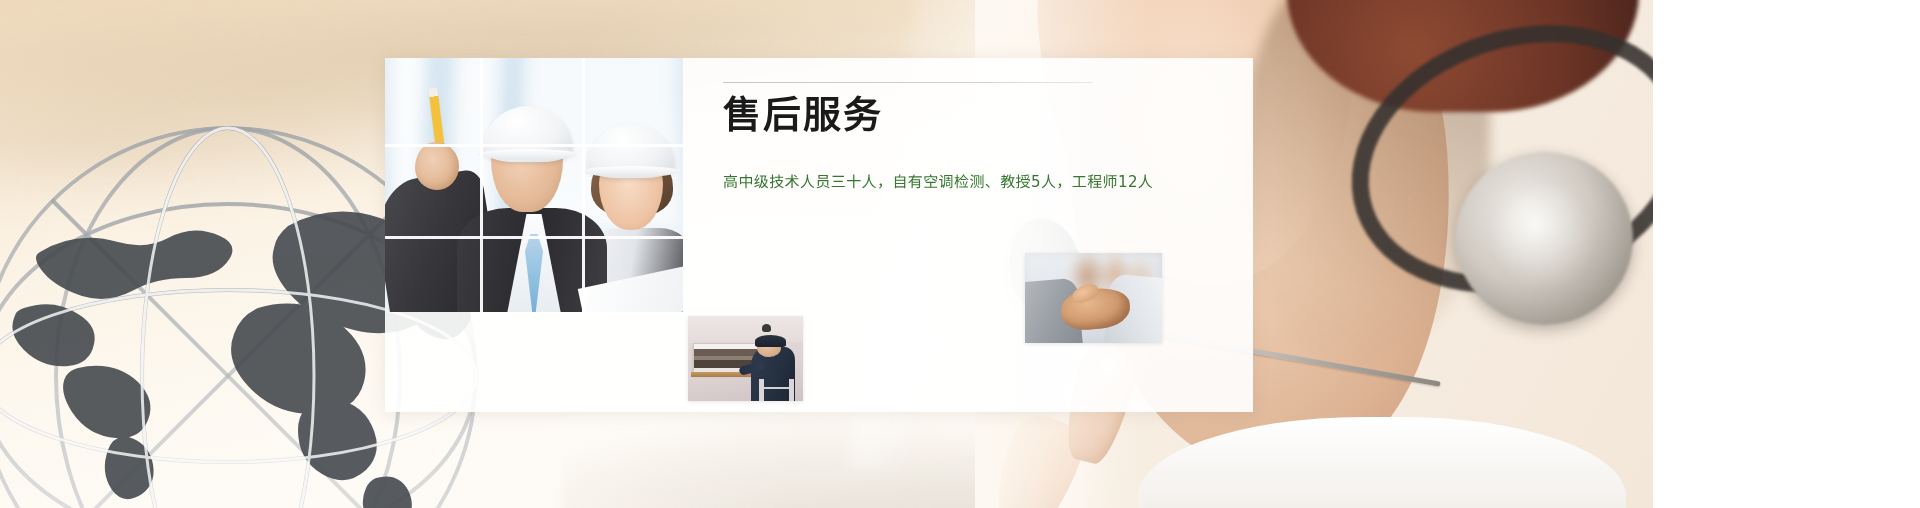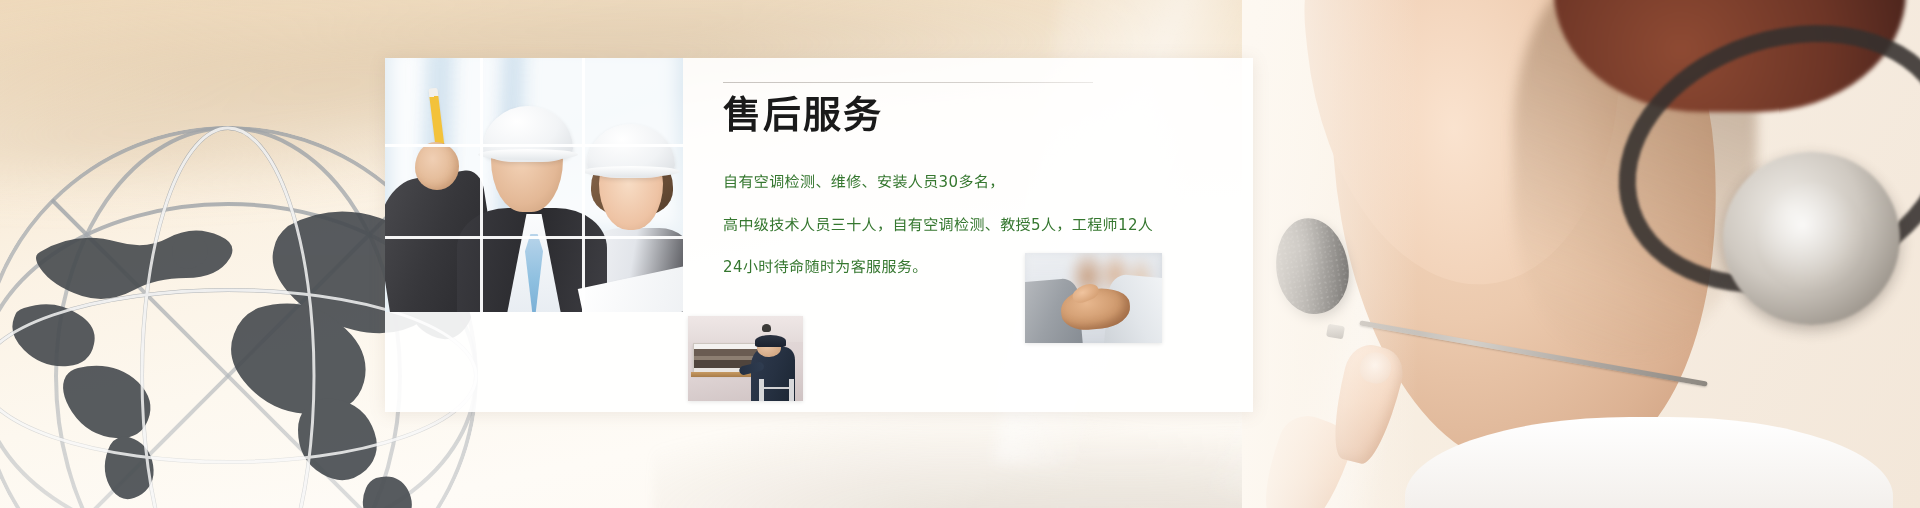--- a/index.html
+++ b/index.html
@@ -7,21 +7,21 @@
     margin: 0;
     padding: 0;
     background: #ffffff;
   }
   body {
     font-family: "Liberation Sans", "DejaVu Sans", sans-serif;
   }
 
   .banner {
     position: relative;
-    width: 1920px;
+    width: 1653px;
     height: 508px;
     overflow: hidden;
     background: #f6ead8;
   }
 
   
   .bg-base {
     position: absolute;
     inset: 0;
     background:
@@ -668,20 +668,18 @@
       <div class="hs-sleeve-l"></div>
       <div class="hs-sleeve-r"></div>
       <div class="hs-hands"></div>
       <div class="hs-thumb"></div>
     </div>
 
     <div class="text-block">
       <div class="rule"></div>
       <h1 class="headline">售后服务</h1>
       <ul class="body-lines">
-        <li>自有空调检测、维修、安装人员30多名，</li>
         <li>高中级技术人员三十人，自有空调检测、教授5人，工程师12人</li>
-        <li>24小时待命随时为客服服务。</li>
       </ul>
     </div>
 
   </div>
 </div>
 
 </body></html>

